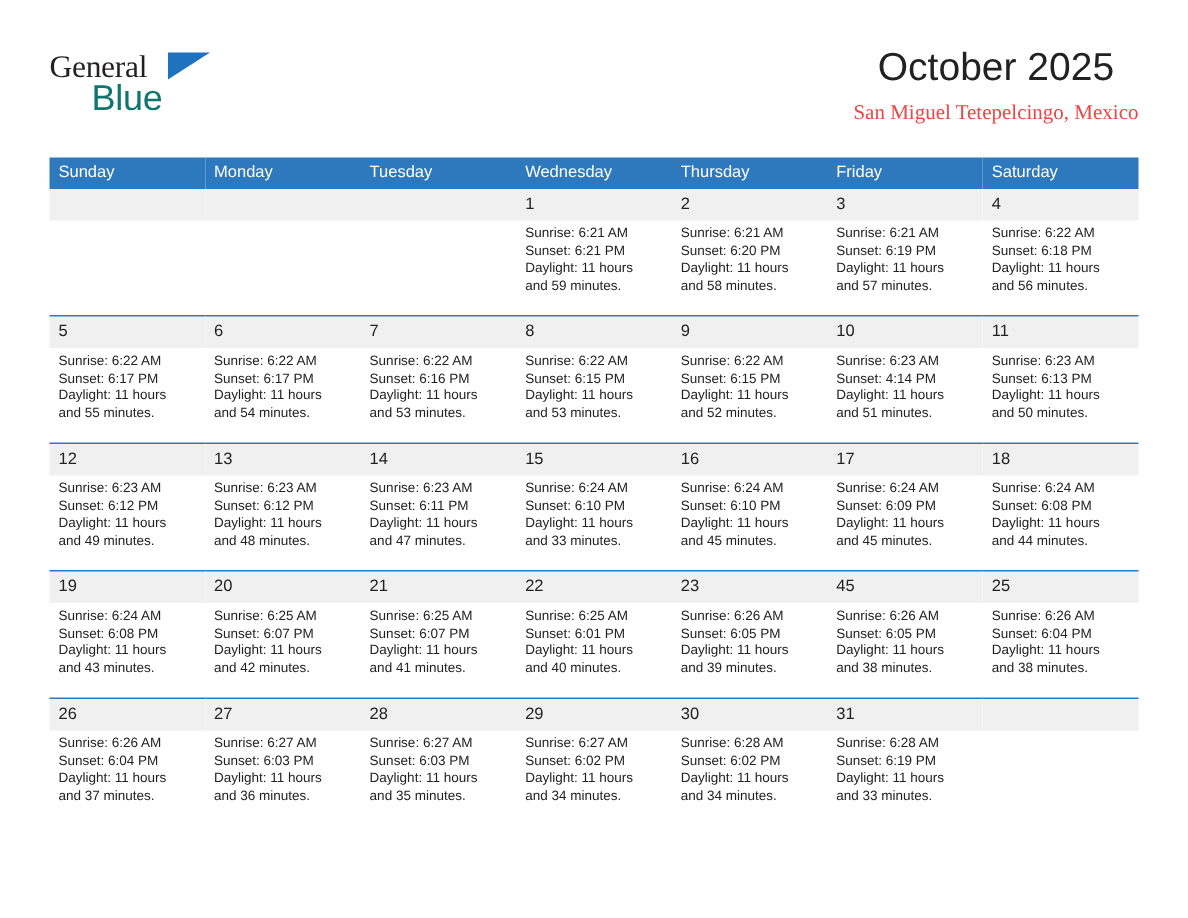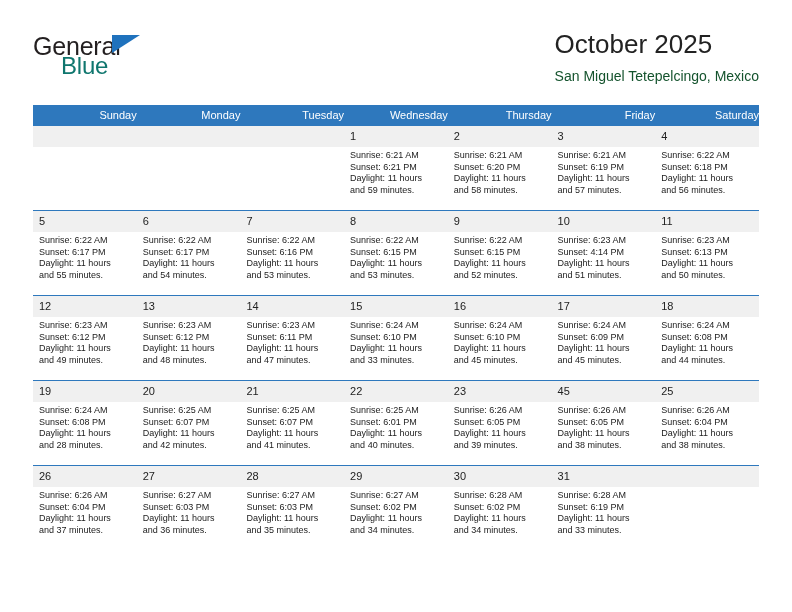--- a/index.html
+++ b/index.html
@@ -33,24 +33,24 @@
     position: absolute;
     left: 0;
     top: 4px;
     width: 200px;
     height: 52px;
   }
   .logo-general {
     position: absolute;
     left: 0;
     top: 0;
-    font-size: 25px;
+    font-size: 21px;
     letter-spacing: -0.2px;
     color: #231f20;
-    font-family: Liberation Sans, sans-serif;
+    font-family: Liberation Serif, serif;
   }
   .logo-triangle {
     position: absolute;
     left: 79px;
     top: 3px;
     width: 0;
     height: 0;
     border-left: 28px solid #1f72bd;
     border-bottom: 18px solid transparent;
   }
@@ -60,51 +60,52 @@
     top: 20px;
     font-size: 24px;
     letter-spacing: -0.2px;
     color: #0f766e;
     font-family: "Liberation Sans", sans-serif;
   }
   .title-block {
     position: absolute;
     right: 0;
     top: 0;
-    text-align: left;
+    text-align: center;
   }
   .cal-title {
     font-size: 26px;
     color: #222222;
     line-height: 32px;
     white-space: nowrap;
   }
   .cal-subtitle {
     font-size: 14px;
-    color: #14532d;
+    color: #ef4444;
     line-height: 20px;
     margin-top: 6px;
     white-space: nowrap;
+    font-family: Liberation Serif, serif;
   }
 
   
   .calendar {
     position: absolute;
     left: 33px;
     top: 105px;
     width: 726px;
     border-collapse: collapse;
     table-layout: fixed;
   }
   .calendar th {
     background: #2e78bd;
     color: #ffffff;
     font-size: 11px;
     font-weight: normal;
-    text-align: right;
+    text-align: left;
     padding: 4px 0 4px 6px;
     height: 13px;
     line-height: 13px;
   }
   .calendar td {
     width: 103.7px;
     height: 84px;
     vertical-align: top;
     padding: 0;
     border-top: 1px solid #2e78bd;
@@ -363,21 +364,21 @@
             </div>
           </td>
         </tr>
         <tr>
           <td>
             <div class="daynum">19</div>
             <div class="cellbody">
               <div>Sunrise: 6:24 AM</div>
               <div>Sunset: 6:08 PM</div>
               <div>Daylight: 11 hours</div>
-              <div>and 28 minutes.</div>
+              <div>and 43 minutes.</div>
             </div>
           </td>
           <td>
             <div class="daynum">20</div>
             <div class="cellbody">
               <div>Sunrise: 6:25 AM</div>
               <div>Sunset: 6:07 PM</div>
               <div>Daylight: 11 hours</div>
               <div>and 42 minutes.</div>
             </div>

